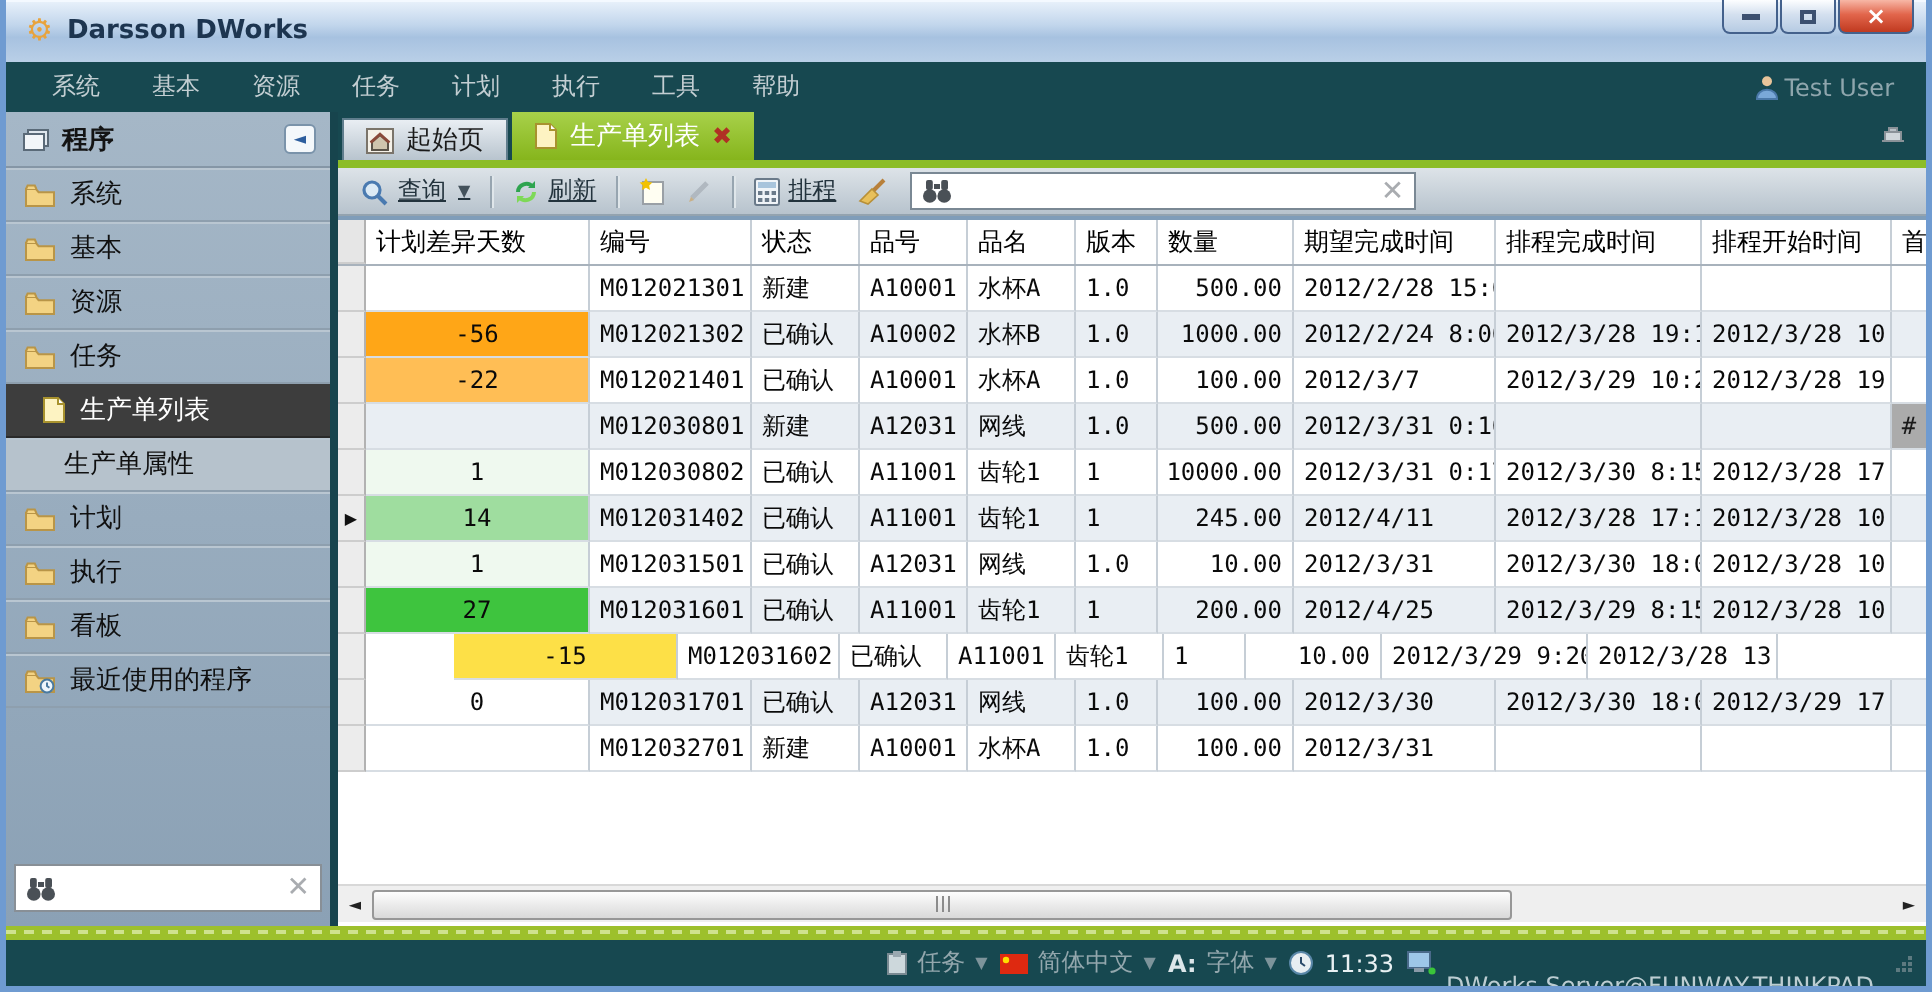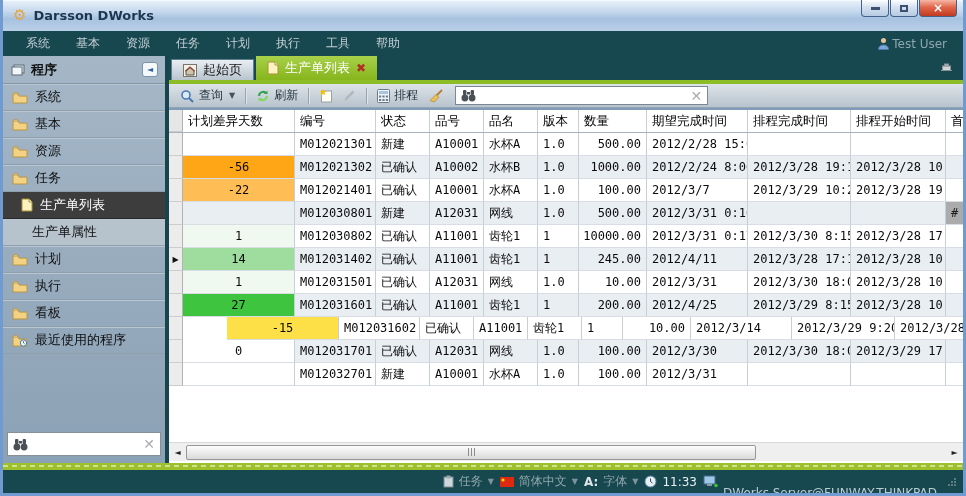--- a/index.html
+++ b/index.html
@@ -100,21 +100,21 @@
   .tab-close{ color:#b03024; font-weight:bold; font-size:12px; line-height:1; cursor:pointer; }
   .tab-underline{ height:4px; flex:0 0 4px; background:#8cbd27; }
   .pin-wrap{ margin-left:auto; margin-right:10px; align-self:center; cursor:pointer; }
 
   .toolbar{
     height:24px; flex:0 0 24px;
     background:linear-gradient(#dde3e8,#b7c3cd);
     border-bottom:1px solid #93a3af;
     display:flex; align-items:center; padding:0 6px; font-size:12px; color:#23333d;
   }
-  .tool-btn{ display:flex; align-items:center; gap:4px; padding:2px 5px; cursor:pointer; border-radius:2px; }
+  .tool-btn{ display:flex; align-items:center; gap:4px; padding:2px 5px; cursor:pointer; border-radius:2px;text-decoration:underline; }
   .tool-caret{ font-size:8px; color:#44525c; margin-left:2px; }
   .tool-sep{ width:1px; height:16px; background:#97a5b0; margin:0 5px; box-shadow:1px 0 0 #dfe6ea; }
   .tool-search{
     width:253px; height:19px; margin-left:6px; background:#fff;
     border:1px solid #7a8894; display:flex; align-items:center; padding:0 5px; gap:5px;
   }
   .tool-search input{ flex:1; border:none; outline:none; font-size:12px; min-width:0; font-family:"DejaVu Sans",sans-serif; }
 
   
   .table-area{ flex:1 1 auto; background:#fff; border-top:2px solid #7f9db9; position:relative; overflow:hidden; }
@@ -587,21 +587,20 @@
             </div>
             <div class="trow">
               <div class="rowhdr"></div>
               <div class="cell c-diff" style="background: #fde047; margin-left: 44px;">-15</div>
               <div class="cell c-code">M012031602</div>
               <div class="cell c-status">已确认</div>
               <div class="cell c-itemno">A11001</div>
               <div class="cell c-itemname">齿轮1</div>
               <div class="cell c-ver">1</div>
               <div class="cell c-qty">10.00</div>
-              <div class="cell c-due">2012/3/14</div>
               <div class="cell c-send">2012/3/29 9:20</div>
               <div class="cell c-sstart">2012/3/28 13:40</div>
               <div class="cell c-extra"></div>
             </div>
             <div class="trow alt">
               <div class="rowhdr"></div>
               <div class="cell c-diff" style="background: rgb(255, 255, 255);">0</div>
               <div class="cell c-code">M012031701</div>
               <div class="cell c-status">已确认</div>
               <div class="cell c-itemno">A12031</div>

